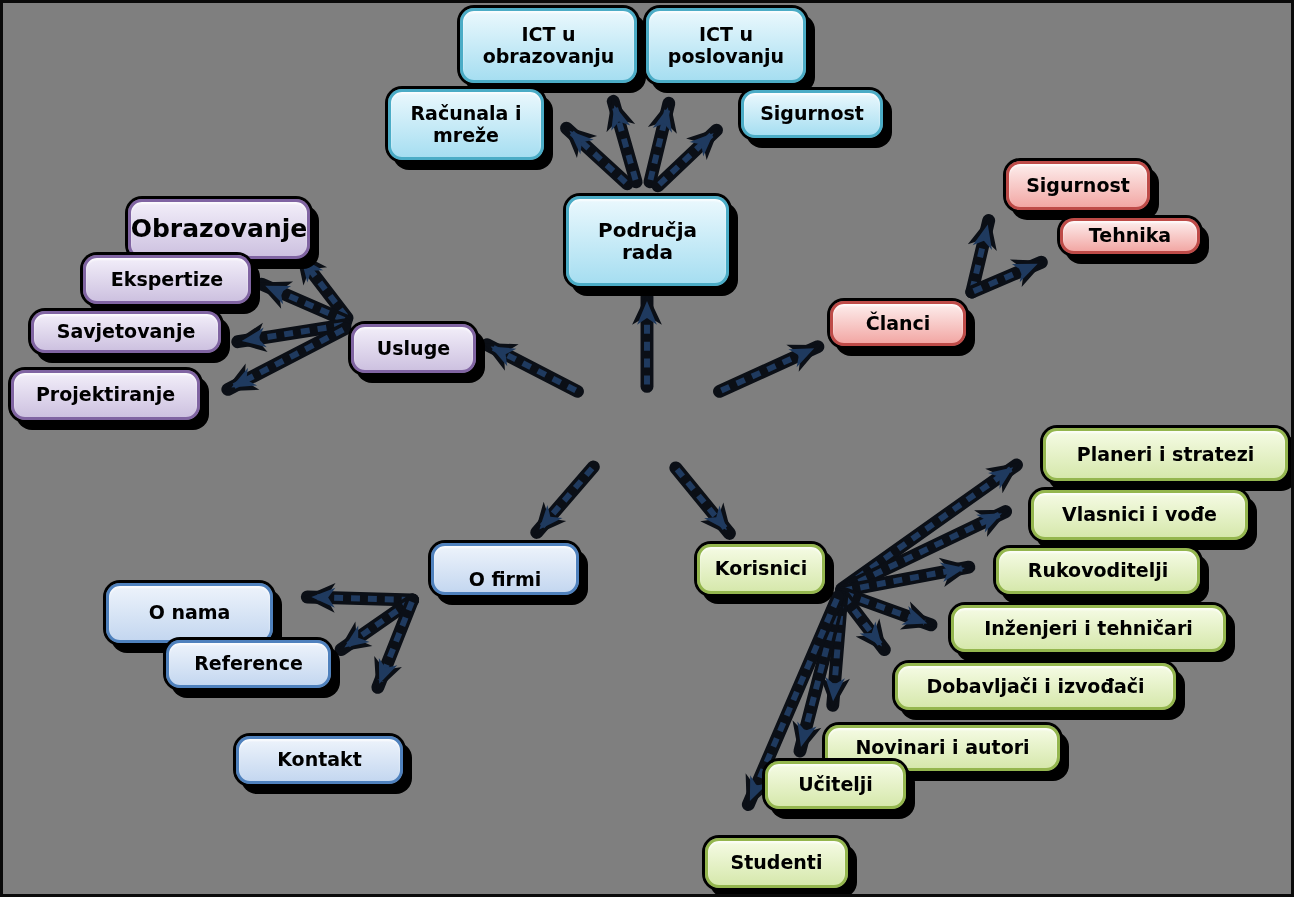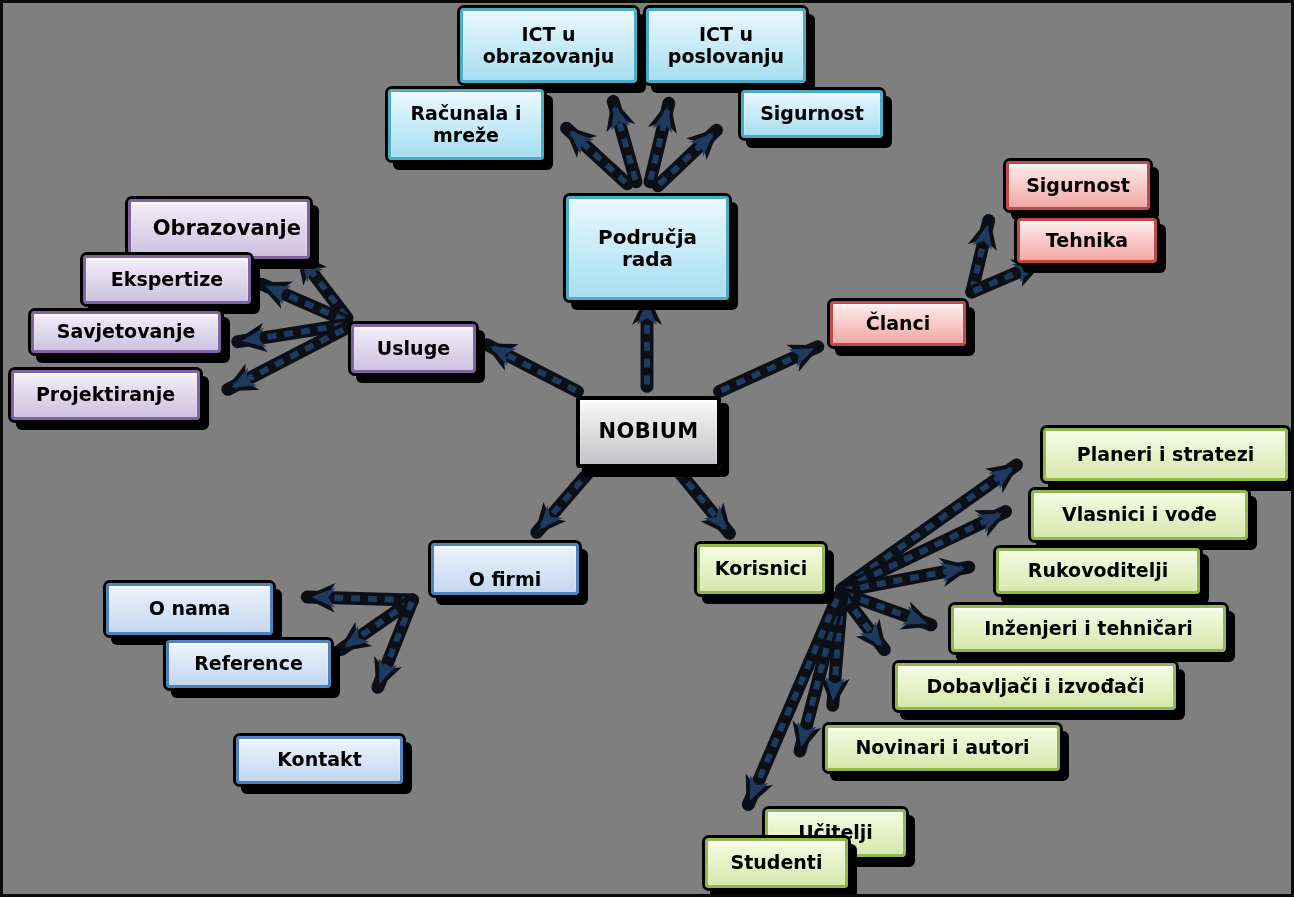--- a/index.html
+++ b/index.html
@@ -11,21 +11,21 @@
     box-sizing:border-box;
     overflow:hidden;
     font-family:"DejaVu Sans","Liberation Sans",sans-serif;
   }
   #arrow-layer{position:absolute;left:0;top:0;width:100%;height:100%;}
   #node-layer{position:absolute;left:0;top:0;width:100%;height:100%;}
   .node{
     position:absolute;
     display:flex;align-items:center;justify-content:center;
     text-align:center;
-    border-radius:4px;
+    border-radius:14px;
     color:#000;
     font-weight:bold;
     font-size:19px;
     line-height:1.12;
     box-sizing:border-box;
     padding:2px 6px;
   }
   .node .lbl{display:block;}
 </style>
 </head>
@@ -142,66 +142,63 @@
           <line x1="841" y1="598" x2="801" y2="753" stroke="#0b0f16" stroke-width="13" stroke-linecap="round" marker-end="url(#head-black)"></line>
           <line x1="840.5002439619565" y1="599.9365546474187" x2="802.7491461331524" y2="746.2220587340345" stroke="#1F3A5F" stroke-width="6" stroke-dasharray="9 8" marker-end="url(#head-navy)"></line>
         </g>
         <g>
           <line x1="839" y1="598" x2="749" y2="807" stroke="#0b0f16" stroke-width="13" stroke-linecap="round" marker-end="url(#head-black)"></line>
           <line x1="838.2089803202232" y1="599.8369234785929" x2="751.768568879219" y2="800.5707678249249" stroke="#1F3A5F" stroke-width="6" stroke-dasharray="9 8" marker-end="url(#head-navy)"></line>
         </g>
       </g>
   </svg>
   <div id="node-layer">
-      <div class="node" style="left: 573px; top: 393px; width: 145px; height: 72px; font-size: 21px; background: linear-gradient(rgb(249, 249, 249) 0%, rgb(195, 195, 199) 100%); border: 4px solid rgb(0, 0, 0); box-shadow: rgb(0, 0, 0) 7px 8px 0px 1px, rgba(255, 255, 255, 0.9) 0px 2px 2px inset; letter-spacing: 0.5px;">
-        <span class="lbl">NOBIUM</span>
-      </div>
-      <div class="node" style="left: 563px; top: 193px; width: 163px; height: 104px; font-size: 20px; background: linear-gradient(rgb(234, 248, 253) 0%, rgb(166, 222, 241) 100%); border: 3px solid rgb(75, 172, 198); box-shadow: rgb(0, 0, 0) 0px 0px 0px 3px, rgb(0, 0, 0) 7px 8px 0px 2px, rgba(255, 255, 255, 0.75) 0px 2px 2px inset;">
+      <div class="node" style="left: 563px; top: 193px; width: 163px; height: 90px; font-size: 20px; background: linear-gradient(rgb(234, 248, 253) 0%, rgb(166, 222, 241) 100%); border: 3px solid rgb(75, 172, 198); box-shadow: rgb(0, 0, 0) 0px 0px 0px 3px, rgb(0, 0, 0) 7px 8px 0px 2px, rgba(255, 255, 255, 0.75) 0px 2px 2px inset;">
         <span class="lbl" style="max-width: 139px;">Područja rada</span>
       </div>
       <div class="node" style="left: 457px; top: 5px; width: 177px; height: 75px; font-size: 19px; background: linear-gradient(rgb(234, 248, 253) 0%, rgb(166, 222, 241) 100%); border: 3px solid rgb(75, 172, 198); box-shadow: rgb(0, 0, 0) 0px 0px 0px 3px, rgb(0, 0, 0) 7px 8px 0px 2px, rgba(255, 255, 255, 0.75) 0px 2px 2px inset;">
         <span class="lbl" style="max-width: 153px;">ICT u obrazovanju</span>
       </div>
       <div class="node" style="left: 643px; top: 5px; width: 160px; height: 75px; font-size: 19px; background: linear-gradient(rgb(234, 248, 253) 0%, rgb(166, 222, 241) 100%); border: 3px solid rgb(75, 172, 198); box-shadow: rgb(0, 0, 0) 0px 0px 0px 3px, rgb(0, 0, 0) 7px 8px 0px 2px, rgba(255, 255, 255, 0.75) 0px 2px 2px inset;">
         <span class="lbl" style="max-width: 136px;">ICT u poslovanju</span>
       </div>
       <div class="node" style="left: 385px; top: 86px; width: 156px; height: 71px; font-size: 19px; background: linear-gradient(rgb(234, 248, 253) 0%, rgb(166, 222, 241) 100%); border: 3px solid rgb(75, 172, 198); box-shadow: rgb(0, 0, 0) 0px 0px 0px 3px, rgb(0, 0, 0) 7px 8px 0px 2px, rgba(255, 255, 255, 0.75) 0px 2px 2px inset;">
         <span class="lbl" style="max-width: 132px;">Računala i mreže</span>
       </div>
       <div class="node" style="left: 738px; top: 87px; width: 142px; height: 48px; font-size: 19px; background: linear-gradient(rgb(234, 248, 253) 0%, rgb(166, 222, 241) 100%); border: 3px solid rgb(75, 172, 198); box-shadow: rgb(0, 0, 0) 0px 0px 0px 3px, rgb(0, 0, 0) 7px 8px 0px 2px, rgba(255, 255, 255, 0.75) 0px 2px 2px inset;">
         <span class="lbl">Sigurnost</span>
       </div>
-      <div class="node" style="left: 125px; top: 196px; width: 182px; height: 60px; font-size: 21px; background: linear-gradient(rgb(242, 238, 249) 0%, rgb(205, 193, 224) 100%); border: 3px solid rgb(128, 100, 162); box-shadow: rgb(0, 0, 0) 0px 0px 0px 3px, rgb(0, 0, 0) 7px 8px 0px 2px, rgba(255, 255, 255, 0.75) 0px 2px 2px inset; justify-content: flex-end;">
+      <div class="node" style="left: 125px; top: 196px; width: 182px; height: 60px; font-size: 25px; background: linear-gradient(rgb(242, 238, 249) 0%, rgb(205, 193, 224) 100%); border: 3px solid rgb(128, 100, 162); box-shadow: rgb(0, 0, 0) 0px 0px 0px 3px, rgb(0, 0, 0) 7px 8px 0px 2px, rgba(255, 255, 255, 0.75) 0px 2px 2px inset;">
         <span class="lbl">Obrazovanje</span>
       </div>
       <div class="node" style="left: 80px; top: 252px; width: 168px; height: 49px; font-size: 19px; background: linear-gradient(rgb(242, 238, 249) 0%, rgb(205, 193, 224) 100%); border: 3px solid rgb(128, 100, 162); box-shadow: rgb(0, 0, 0) 0px 0px 0px 3px, rgb(0, 0, 0) 7px 8px 0px 2px, rgba(255, 255, 255, 0.75) 0px 2px 2px inset;">
         <span class="lbl">Ekspertize</span>
       </div>
       <div class="node" style="left: 28px; top: 308px; width: 190px; height: 42px; font-size: 19px; background: linear-gradient(rgb(242, 238, 249) 0%, rgb(205, 193, 224) 100%); border: 3px solid rgb(128, 100, 162); box-shadow: rgb(0, 0, 0) 0px 0px 0px 3px, rgb(0, 0, 0) 7px 8px 0px 2px, rgba(255, 255, 255, 0.75) 0px 2px 2px inset;">
         <span class="lbl">Savjetovanje</span>
       </div>
       <div class="node" style="left: 8px; top: 367px; width: 189px; height: 50px; font-size: 19px; background: linear-gradient(rgb(242, 238, 249) 0%, rgb(205, 193, 224) 100%); border: 3px solid rgb(128, 100, 162); box-shadow: rgb(0, 0, 0) 0px 0px 0px 3px, rgb(0, 0, 0) 7px 8px 0px 2px, rgba(255, 255, 255, 0.75) 0px 2px 2px inset;">
         <span class="lbl">Projektiranje</span>
       </div>
       <div class="node" style="left: 348px; top: 321px; width: 125px; height: 49px; font-size: 19px; background: linear-gradient(rgb(242, 238, 249) 0%, rgb(205, 193, 224) 100%); border: 3px solid rgb(128, 100, 162); box-shadow: rgb(0, 0, 0) 0px 0px 0px 3px, rgb(0, 0, 0) 7px 8px 0px 2px, rgba(255, 255, 255, 0.75) 0px 2px 2px inset;">
         <span class="lbl">Usluge</span>
       </div>
       <div class="node" style="left: 1003px; top: 158px; width: 144px; height: 49px; font-size: 19px; background: linear-gradient(rgb(253, 237, 236) 0%, rgb(242, 167, 164) 100%); border: 3px solid rgb(190, 75, 72); box-shadow: rgb(0, 0, 0) 0px 0px 0px 3px, rgb(0, 0, 0) 7px 8px 0px 2px, rgba(255, 255, 255, 0.75) 0px 2px 2px inset;">
         <span class="lbl">Sigurnost</span>
       </div>
-      <div class="node" style="left: 1014px; top: 215px; width: 140px; height: 45px; font-size: 19px; background: linear-gradient(rgb(253, 237, 236) 0%, rgb(242, 167, 164) 100%); border: 3px solid rgb(190, 75, 72); box-shadow: rgb(0, 0, 0) 0px 0px 0px 3px, rgb(0, 0, 0) 7px 8px 0px 2px, rgba(255, 255, 255, 0.75) 0px 2px 2px inset;">
+      <div class="node" style="left: 1057px; top: 215px; width: 140px; height: 36px; font-size: 19px; background: linear-gradient(rgb(253, 237, 236) 0%, rgb(242, 167, 164) 100%); border: 3px solid rgb(190, 75, 72); box-shadow: rgb(0, 0, 0) 0px 0px 0px 3px, rgb(0, 0, 0) 7px 8px 0px 2px, rgba(255, 255, 255, 0.75) 0px 2px 2px inset;">
         <span class="lbl">Tehnika</span>
       </div>
       <div class="node" style="left: 827px; top: 298px; width: 136px; height: 45px; font-size: 19px; background: linear-gradient(rgb(253, 237, 236) 0%, rgb(242, 167, 164) 100%); border: 3px solid rgb(190, 75, 72); box-shadow: rgb(0, 0, 0) 0px 0px 0px 3px, rgb(0, 0, 0) 7px 8px 0px 2px, rgba(255, 255, 255, 0.75) 0px 2px 2px inset;">
         <span class="lbl">Članci</span>
       </div>
       <div class="node" style="left: 428px; top: 540px; width: 148px; height: 52px; font-size: 19px; background: linear-gradient(rgb(237, 243, 251) 0%, rgb(196, 215, 240) 100%); border: 3px solid rgb(79, 129, 189); box-shadow: rgb(0, 0, 0) 0px 0px 0px 3px, rgb(0, 0, 0) 7px 8px 0px 2px, rgba(255, 255, 255, 0.75) 0px 2px 2px inset; align-items: flex-end;">
         <span class="lbl">O firmi</span>
       </div>
-      <div class="node" style="left: 103px; top: 580px; width: 167px; height: 52px; font-size: 19px; background: linear-gradient(rgb(237, 243, 251) 0%, rgb(196, 215, 240) 100%); border: 3px solid rgb(79, 129, 189); box-shadow: rgb(0, 0, 0) 0px 0px 0px 3px, rgb(0, 0, 0) 7px 8px 0px 2px, rgba(255, 255, 255, 0.75) 0px 2px 2px inset;">
+      <div class="node" style="left: 103px; top: 580px; width: 167px; height: 60px; font-size: 19px; background: linear-gradient(rgb(237, 243, 251) 0%, rgb(196, 215, 240) 100%); border: 3px solid rgb(79, 129, 189); box-shadow: rgb(0, 0, 0) 0px 0px 0px 3px, rgb(0, 0, 0) 7px 8px 0px 2px, rgba(255, 255, 255, 0.75) 0px 2px 2px inset;">
         <span class="lbl">O nama</span>
       </div>
       <div class="node" style="left: 163px; top: 637px; width: 165px; height: 48px; font-size: 19px; background: linear-gradient(rgb(237, 243, 251) 0%, rgb(196, 215, 240) 100%); border: 3px solid rgb(79, 129, 189); box-shadow: rgb(0, 0, 0) 0px 0px 0px 3px, rgb(0, 0, 0) 7px 8px 0px 2px, rgba(255, 255, 255, 0.75) 0px 2px 2px inset;">
         <span class="lbl">Reference</span>
       </div>
       <div class="node" style="left: 233px; top: 697px; width: 167px; height: 48px; font-size: 19px; background: linear-gradient(rgb(237, 243, 251) 0%, rgb(196, 215, 240) 100%); border: 3px solid rgb(79, 129, 189); box-shadow: rgb(0, 0, 0) 0px 0px 0px 3px, rgb(0, 0, 0) 7px 8px 0px 2px, rgba(255, 255, 255, 0.75) 0px 2px 2px inset; margin-top: 36px;">
         <span class="lbl">Kontakt</span>
       </div>
       <div class="node" style="left: 694px; top: 541px; width: 128px; height: 50px; font-size: 19px; background: linear-gradient(rgb(245, 251, 228) 0%, rgb(214, 232, 172) 100%); border: 3px solid rgb(148, 182, 78); box-shadow: rgb(0, 0, 0) 0px 0px 0px 3px, rgb(0, 0, 0) 7px 8px 0px 2px, rgba(255, 255, 255, 0.75) 0px 2px 2px inset;">
         <span class="lbl">Korisnici</span>
@@ -217,20 +214,20 @@
       </div>
       <div class="node" style="left: 948px; top: 602px; width: 275px; height: 47px; font-size: 19px; background: linear-gradient(rgb(245, 251, 228) 0%, rgb(214, 232, 172) 100%); border: 3px solid rgb(148, 182, 78); box-shadow: rgb(0, 0, 0) 0px 0px 0px 3px, rgb(0, 0, 0) 7px 8px 0px 2px, rgba(255, 255, 255, 0.75) 0px 2px 2px inset;">
         <span class="lbl">Inženjeri i tehničari</span>
       </div>
       <div class="node" style="left: 892px; top: 660px; width: 281px; height: 47px; font-size: 19px; background: linear-gradient(rgb(245, 251, 228) 0%, rgb(214, 232, 172) 100%); border: 3px solid rgb(148, 182, 78); box-shadow: rgb(0, 0, 0) 0px 0px 0px 3px, rgb(0, 0, 0) 7px 8px 0px 2px, rgba(255, 255, 255, 0.75) 0px 2px 2px inset;">
         <span class="lbl">Dobavljači i izvođači</span>
       </div>
       <div class="node" style="left: 822px; top: 722px; width: 235px; height: 46px; font-size: 19px; background: linear-gradient(rgb(245, 251, 228) 0%, rgb(214, 232, 172) 100%); border: 3px solid rgb(148, 182, 78); box-shadow: rgb(0, 0, 0) 0px 0px 0px 3px, rgb(0, 0, 0) 7px 8px 0px 2px, rgba(255, 255, 255, 0.75) 0px 2px 2px inset;">
         <span class="lbl">Novinari i autori</span>
       </div>
-      <div class="node" style="left: 762px; top: 806px; width: 141px; height: 48px; font-size: 19px; background: linear-gradient(rgb(245, 251, 228) 0%, rgb(214, 232, 172) 100%); border: 3px solid rgb(148, 182, 78); box-shadow: rgb(0, 0, 0) 0px 0px 0px 3px, rgb(0, 0, 0) 7px 8px 0px 2px, rgba(255, 255, 255, 0.75) 0px 2px 2px inset;">
+      <div class="node" style="left: 762px; top: 758px; width: 141px; height: 48px; font-size: 19px; background: linear-gradient(rgb(245, 251, 228) 0%, rgb(214, 232, 172) 100%); border: 3px solid rgb(148, 182, 78); box-shadow: rgb(0, 0, 0) 0px 0px 0px 3px, rgb(0, 0, 0) 7px 8px 0px 2px, rgba(255, 255, 255, 0.75) 0px 2px 2px inset;">
         <span class="lbl">Učitelji</span>
       </div>
       <div class="node" style="left: 702px; top: 835px; width: 143px; height: 50px; font-size: 19px; background: linear-gradient(rgb(245, 251, 228) 0%, rgb(214, 232, 172) 100%); border: 3px solid rgb(148, 182, 78); box-shadow: rgb(0, 0, 0) 0px 0px 0px 3px, rgb(0, 0, 0) 7px 8px 0px 2px, rgba(255, 255, 255, 0.75) 0px 2px 2px inset;">
         <span class="lbl">Studenti</span>
       </div>
     </div>
 </div>
 
 </body></html>

